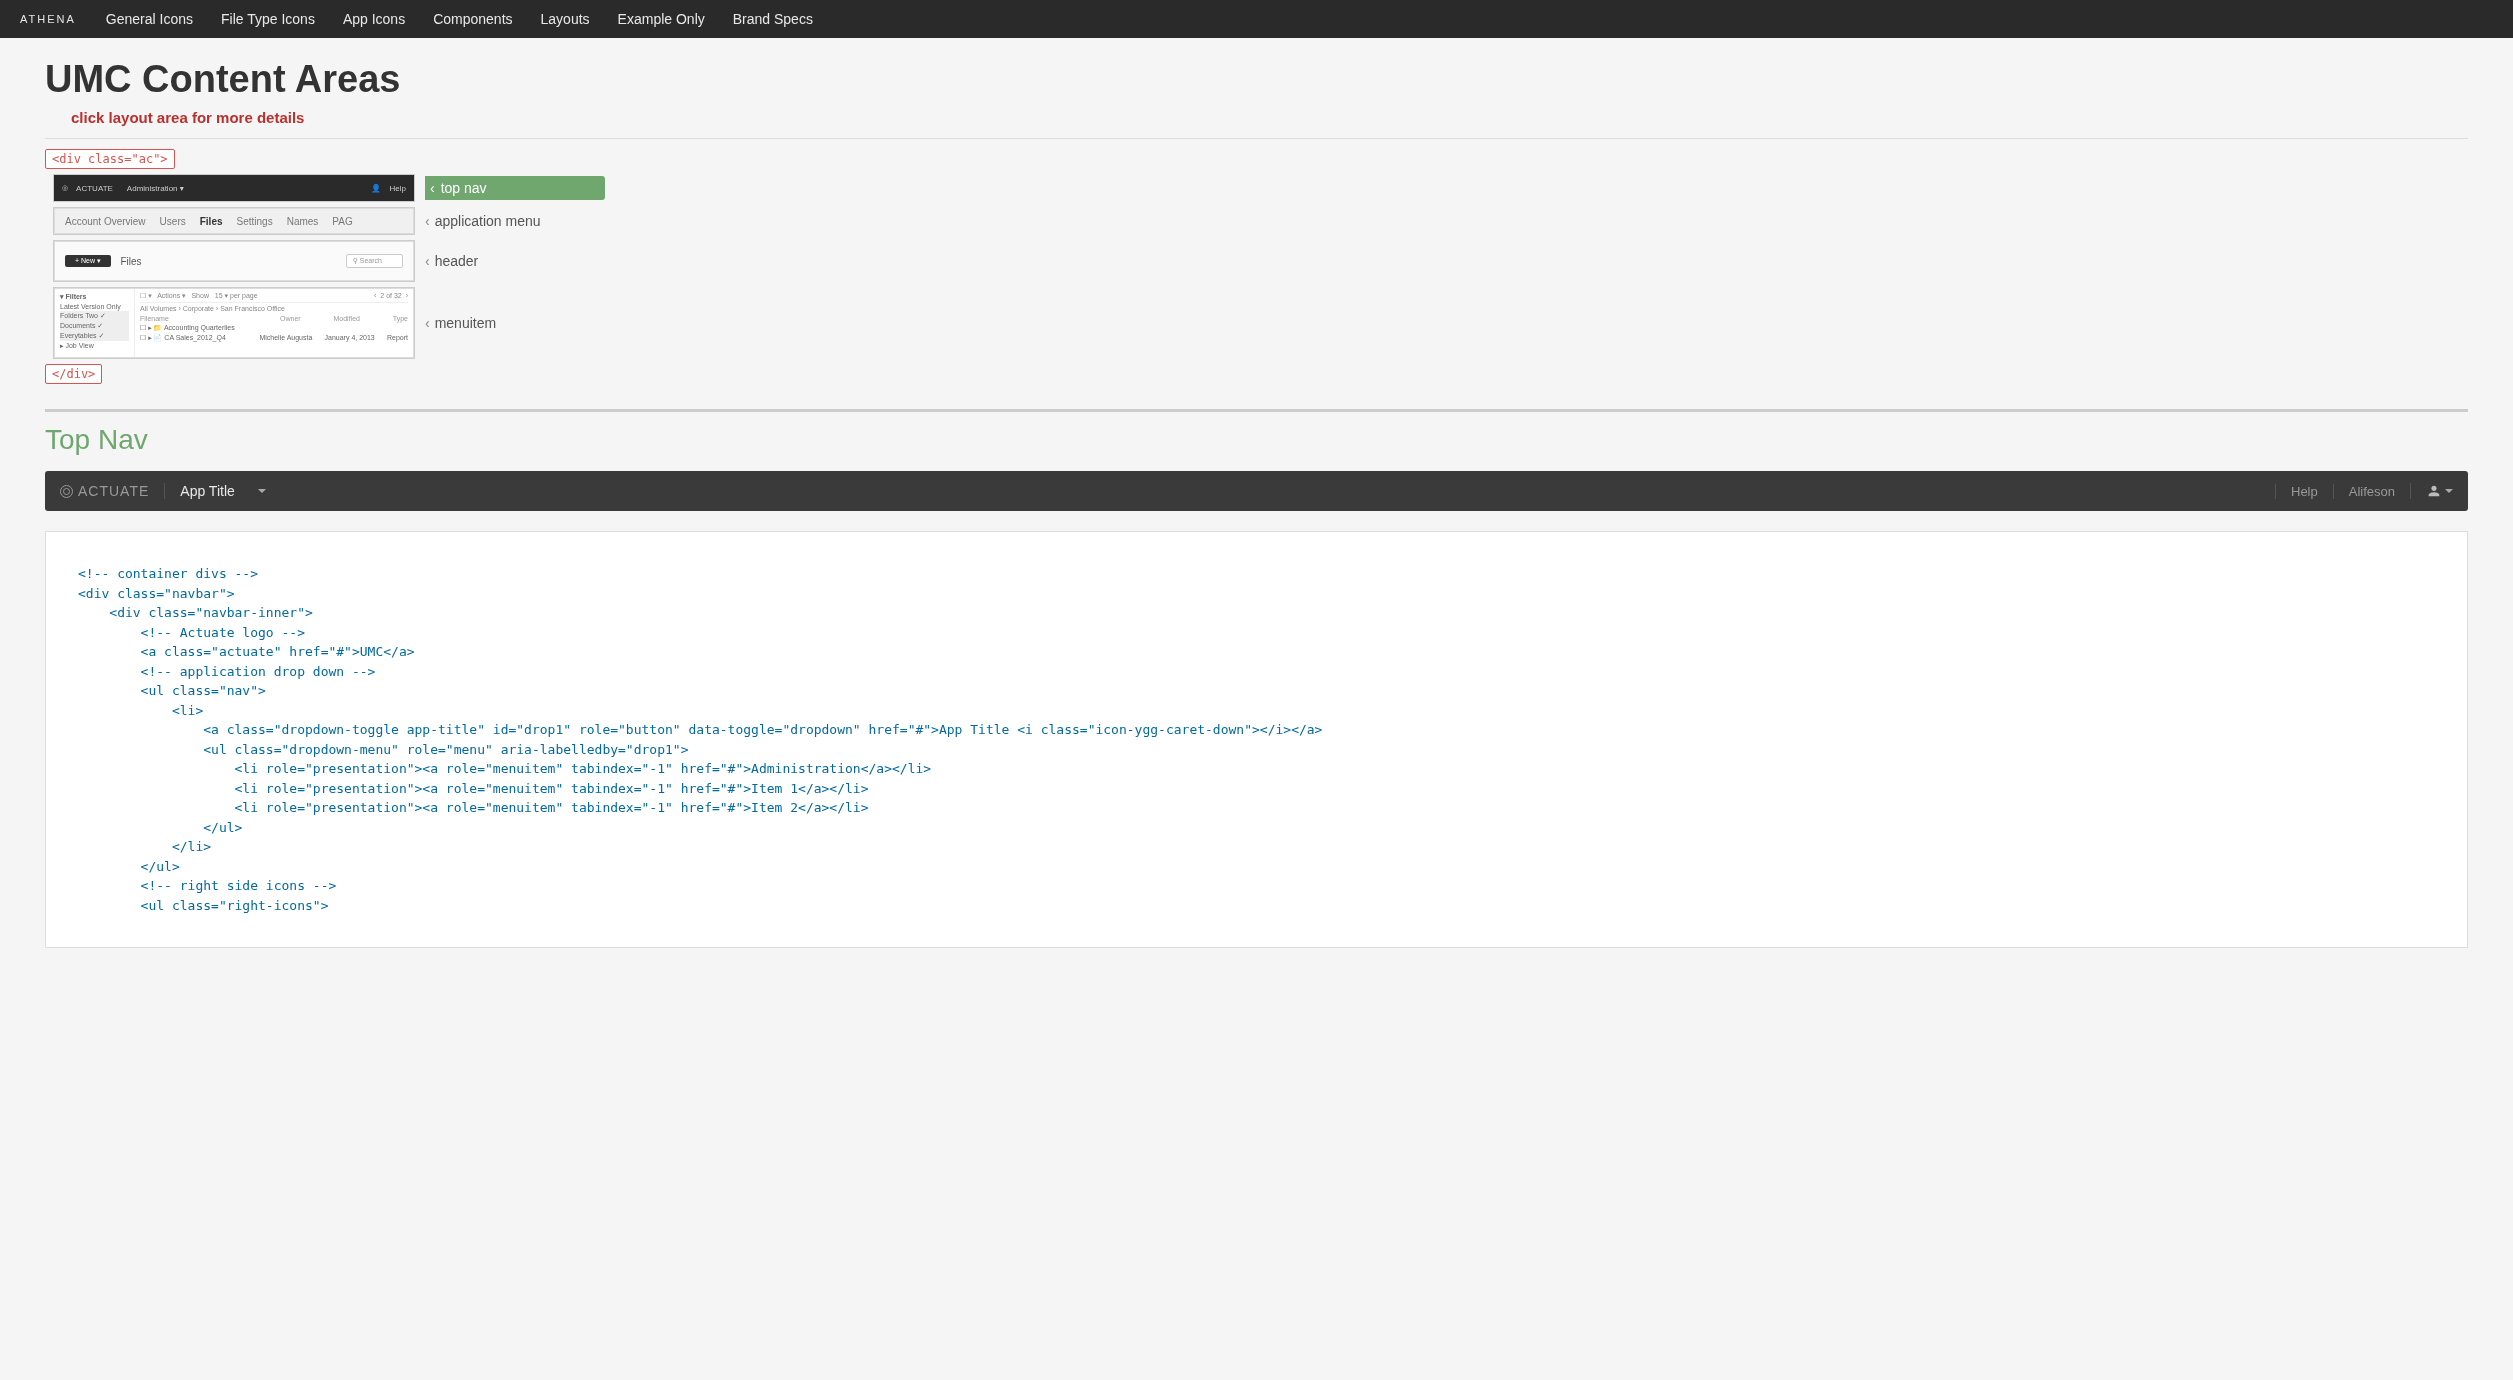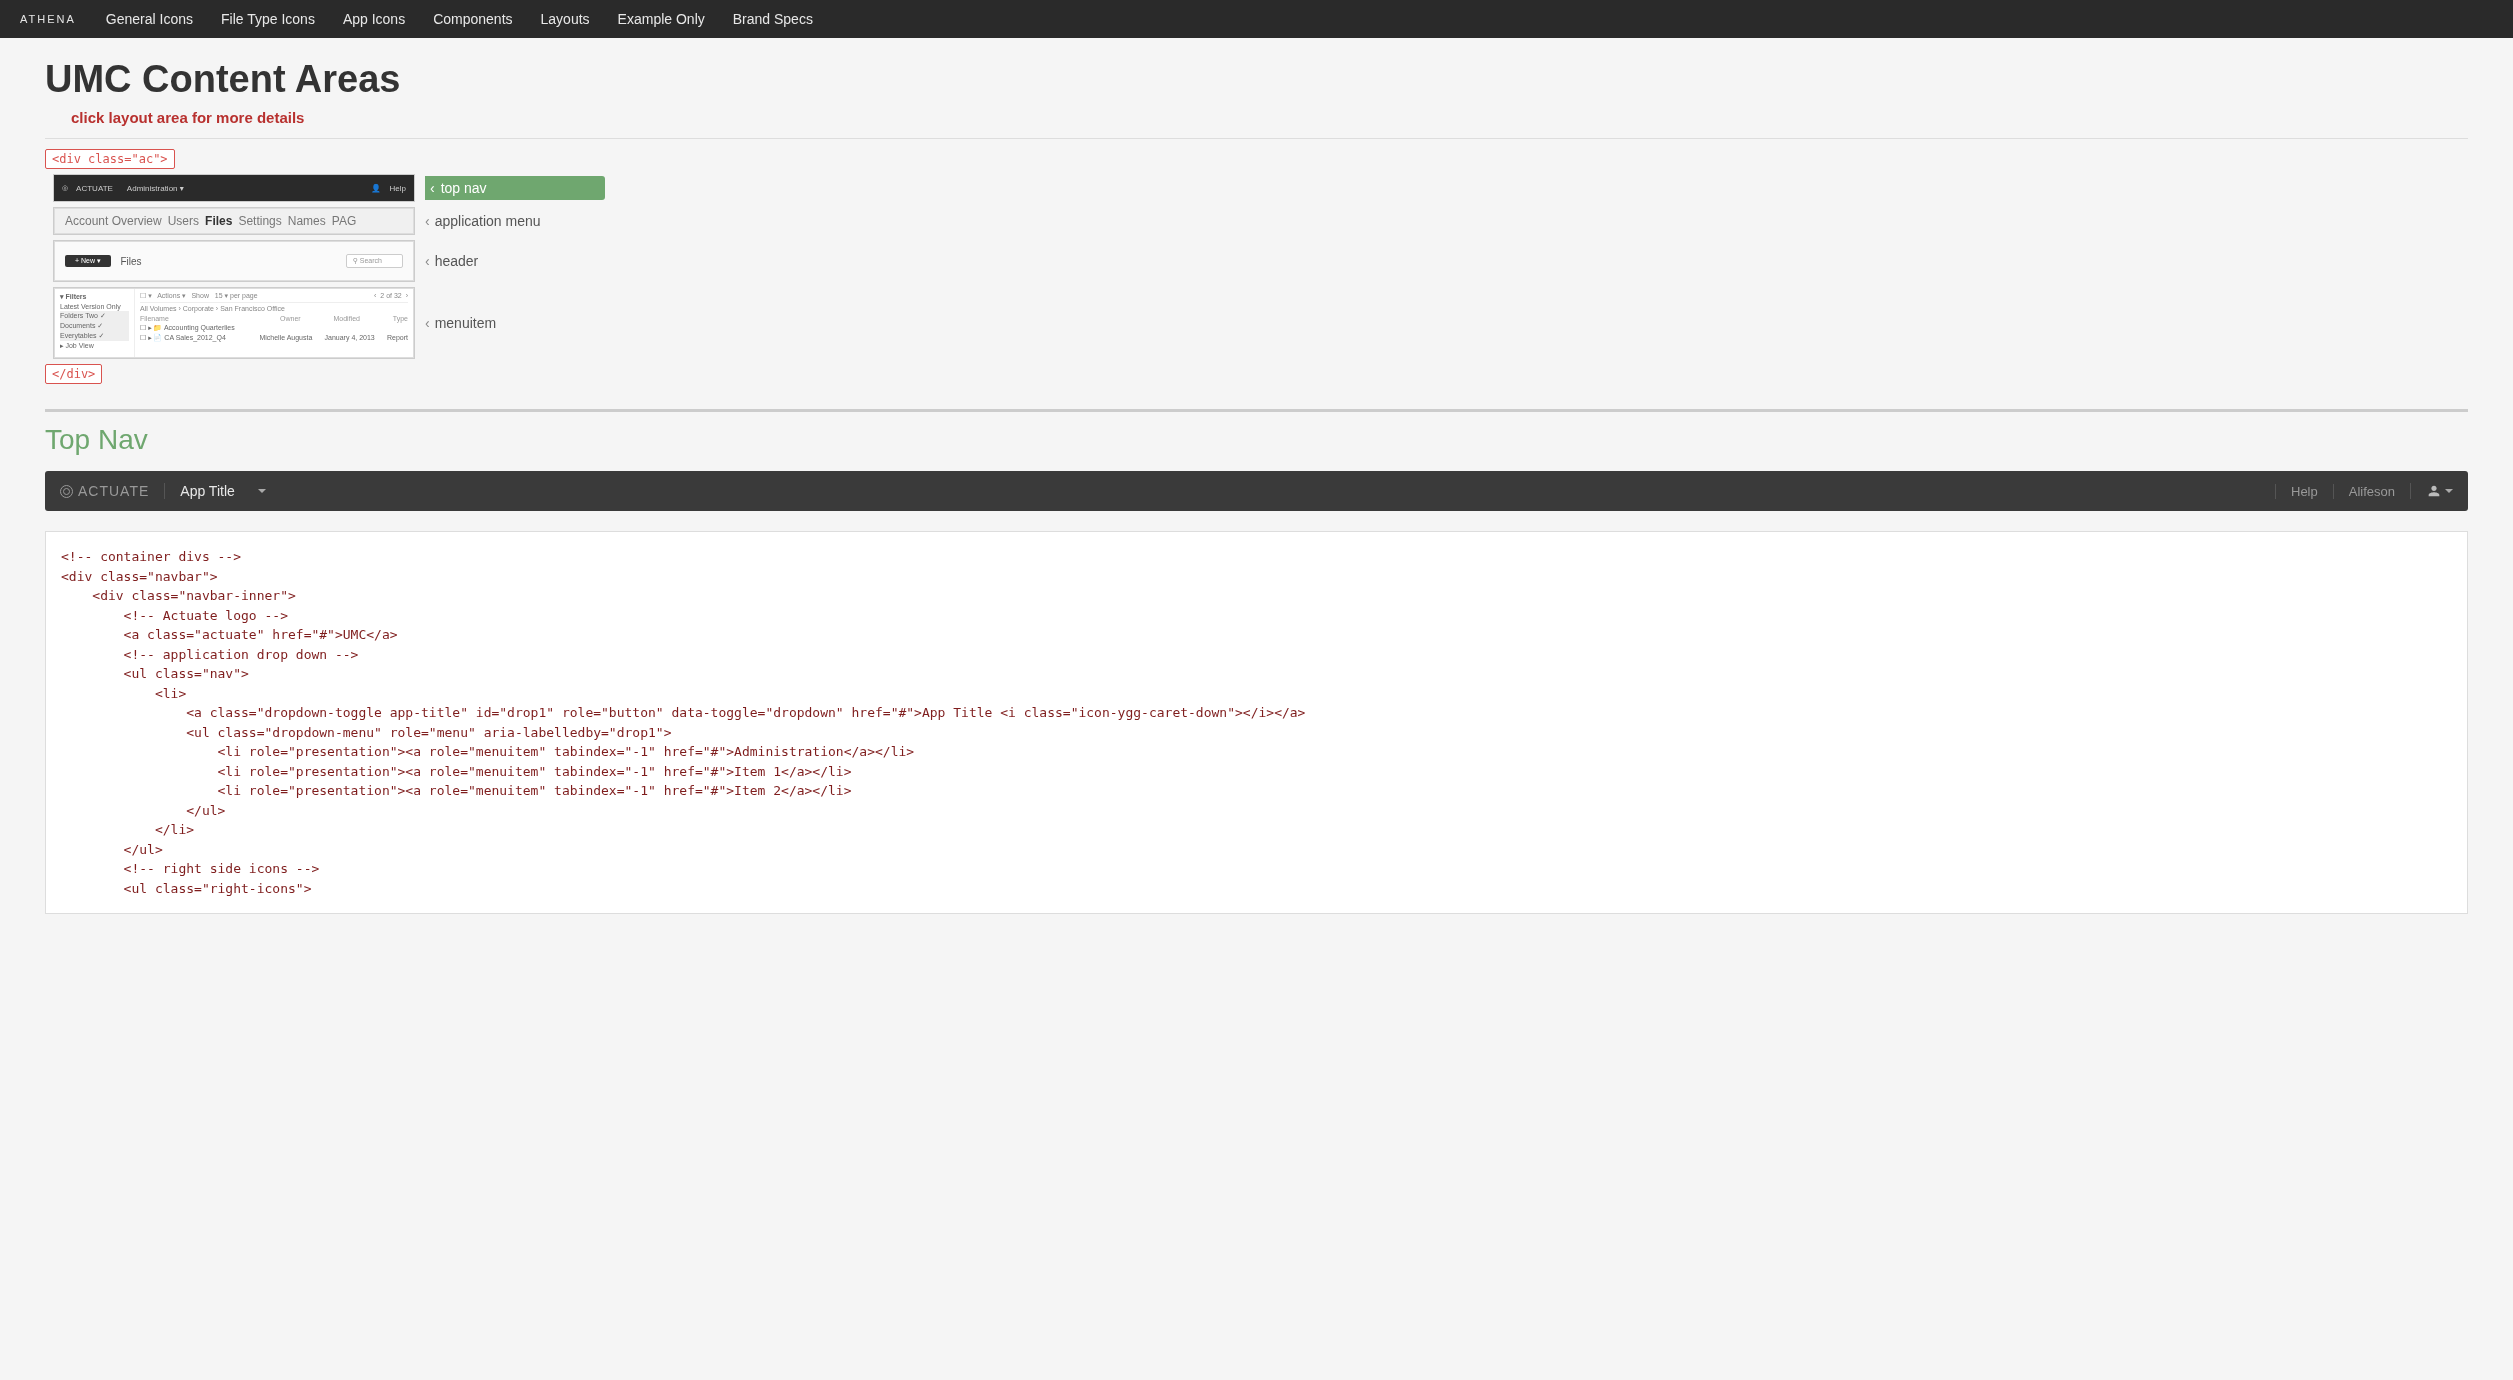--- a/index.html
+++ b/index.html
@@ -22,21 +22,21 @@
 .layout-row { display: flex; align-items: center; gap: 10px; margin-bottom: 5px; }
 .layout-thumb { border: 1px solid #ccc; background: #fff; }
 .layout-label { display: flex; align-items: center; gap: 5px; font-size: 14px; color: #555; }
 .chevron-left { color: #888; font-size: 14px; }
 .active-label { background: #6fa76f; color: #fff; padding: 4px 10px 4px 5px; border-radius: 0 3px 3px 0; display:flex; align-items:center; gap:6px; }
 
 
 .thumb-topnav { width: 360px; height: 26px; background: #2a2a2a; display: flex; align-items: center; padding: 0 8px; font-size: 8px; color: #ccc; justify-content: space-between; }
 .thumb-topnav-left { display:flex; align-items:center; gap:8px;}
 .thumb-topnav-right { display:flex; align-items:center; gap:8px;}
-.thumb-appmenu { width: 360px; height: 26px; background: #f0f0f0; display: flex; align-items: center; padding: 0 10px; font-size: 12px; color: #777; gap: 6px; border:1px solid #ddd; }
+.thumb-appmenu { width: 360px; height: 26px; background: #f0f0f0; display: flex; align-items: center; padding: 0 10px; font-size: 10px; color: #777; gap: 14px; border:1px solid #ddd; }
 .thumb-header { width: 360px; height: 40px; background: #fafafa; display: flex; align-items: center; padding: 0 10px; font-size: 9px; gap: 14px; border:1px solid #ddd; justify-content:space-between;}
 .thumb-header .btn { background:#333; color:#fff; padding:2px 10px; font-size:7px; border-radius:2px;}
 .thumb-header .search { border:1px solid #ccc; padding:2px 20px 2px 6px; font-size:7px; color:#999; background:#fff; border-radius:2px;}
 .thumb-content { width: 360px; height: 70px; background: #fff; display: flex; font-size: 7px; border:1px solid #ddd;}
 .thumb-content .side { width: 80px; border-right:1px solid #eee; padding:3px 5px;}
 .thumb-content .side div { padding:1px 0; color:#666;}
 .thumb-content .main { flex:1; padding:3px 5px;}
 .thumb-content .main .toolbar { display:flex; gap:6px; color:#888; padding-bottom:2px; border-bottom:1px solid #eee; justify-content:space-between;}
 .thumb-content .main .crumbs { padding:2px 0; color:#888;}
 .thumb-content .main .row { display:flex; justify-content:space-between; color:#666; padding:1px 0;}
@@ -51,21 +51,21 @@
 .actuate-logo .ring { width:13px; height:13px; border:1.5px solid #999; border-radius:50%; position:relative; }
 .actuate-logo .ring::after { content:""; position:absolute; width:5px; height:5px; border:1px solid #999; border-radius:50%; top:2px; left:2px;}
 .app-title { color: #e8e8e8; margin-left: 15px; display:flex; align-items:center; gap:23px;}
 .caret { width:0; height:0; border-left:4px solid transparent; border-right:4px solid transparent; border-top:4px solid #aaa;}
 .demo-nav-right { display: flex; align-items: center; gap: 0; }
 .demo-nav-right .link { color: #999; padding: 0 15px; border-left: 1px solid #555; font-size:13px; }
 .demo-nav-right .user-icon { padding-left:15px; border-left:1px solid #555; display:flex; align-items:center; gap:3px;}
 .user-icon-svg { width:16px; height:16px; fill:#bbb;}
 
 
-.code-block { background: #fff; border: 1px solid #ddd; padding: 15px; font-family: "Consolas", "Monaco", monospace; font-size: 13px; line-height: 1.5; white-space: pre; color: #7f1d1d; overflow-x:auto;}
+.code-block { background: #fff; border: 1px solid #ddd; padding: 32px; font-family: "Consolas", "Monaco", monospace; font-size: 13px; line-height: 1.5; white-space: pre; color: #0369a1; overflow-x:auto;}
 </style>
 </head>
 <body>
 
 <div class="top-navbar">
   <div class="brand">ATHENA</div>
   <div class="nav-links">
     <a href="#">General Icons</a>
     <a href="#">File Type Icons</a>
     <a href="#">App Icons</a>

